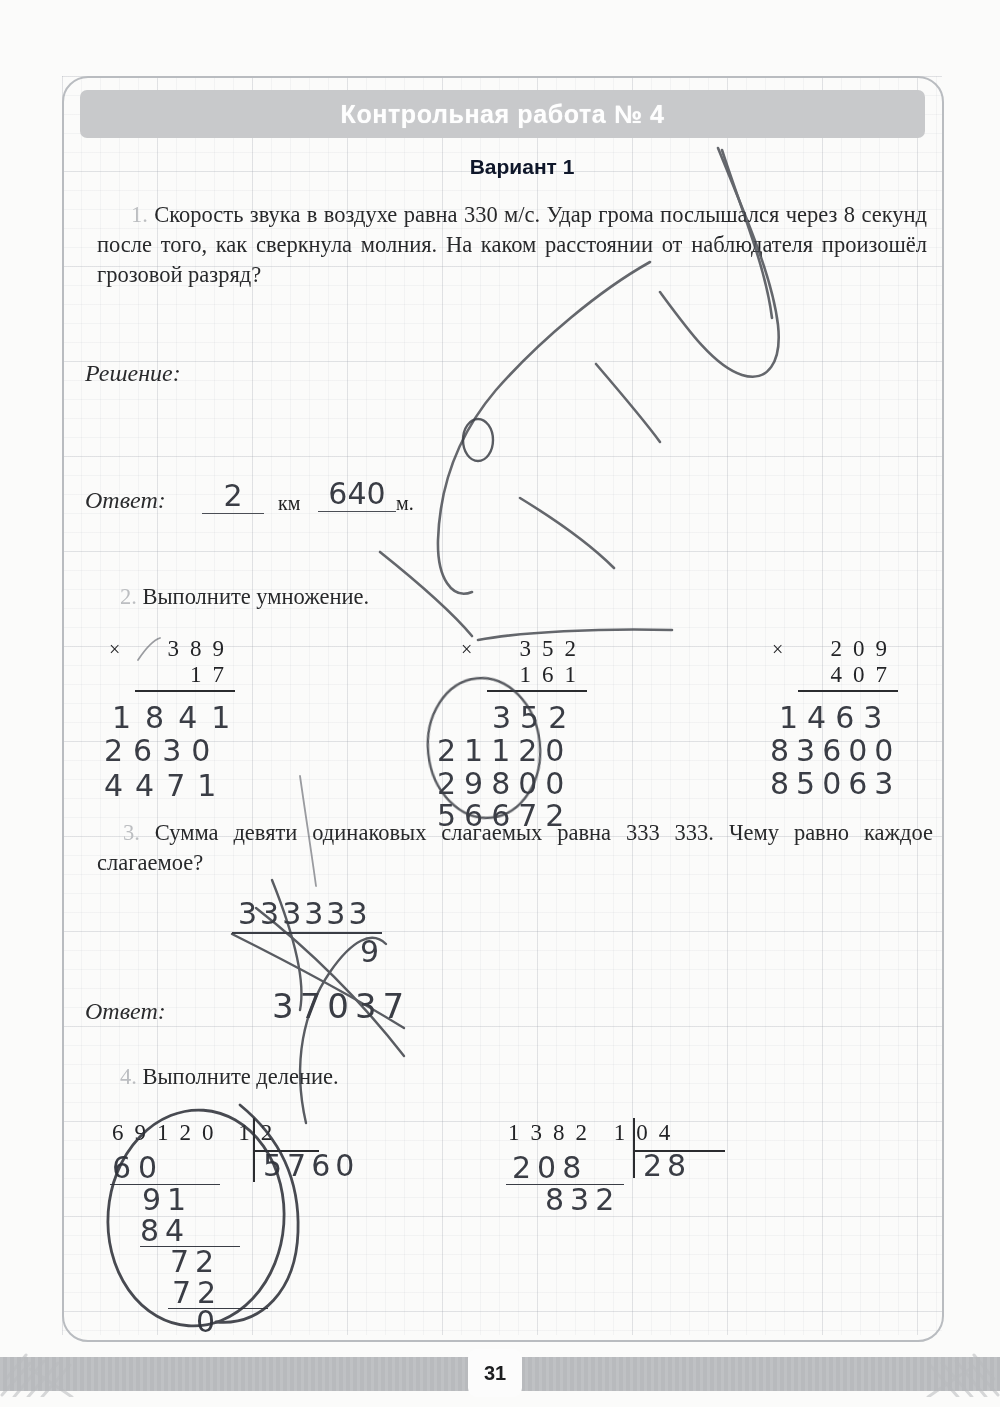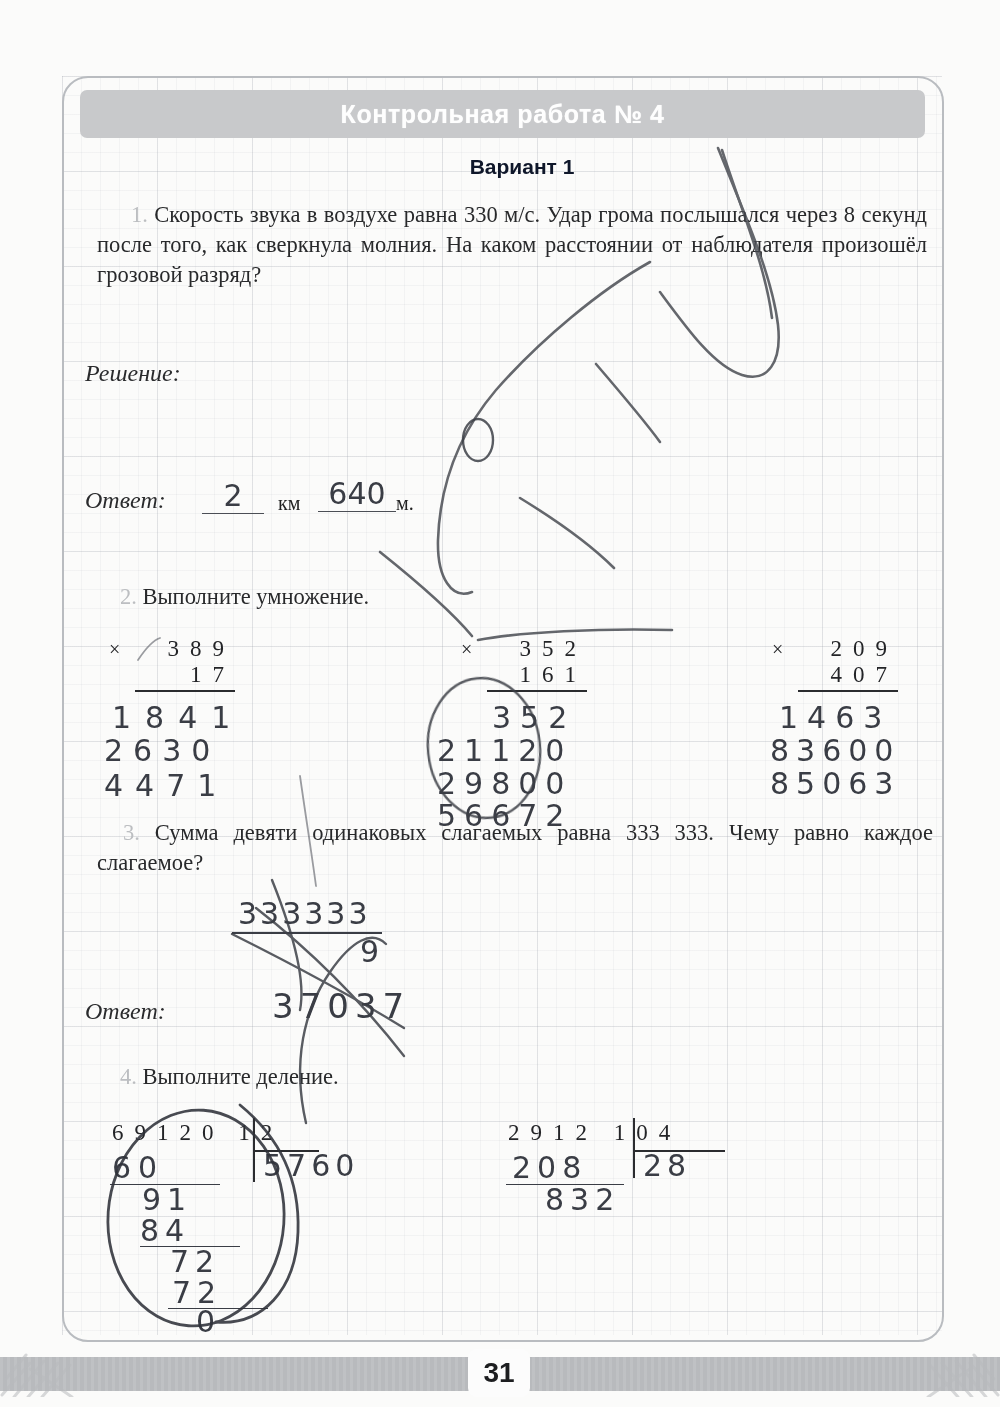--- a/index.html
+++ b/index.html
@@ -99,25 +99,25 @@
   
   .footbar{
     position:absolute;left:0;top:1357px;width:1000px;height:34px;
     background:#b8babd;
   }
   .footbar-inner{
     position:absolute;left:0;top:1357px;width:1000px;height:34px;
     background:repeating-linear-gradient(90deg, rgba(255,255,255,.10) 0 3px, transparent 3px 7px);
   }
   .pagebox{
-    position:absolute;left:468px;top:1349px;width:62px;height:48px;
+    position:absolute;left:468px;top:1349px;width:54px;height:48px;
     background:#fcfcfc;border-radius:9px;
     display:flex;align-items:center;justify-content:center;
     font-family:"Liberation Sans", sans-serif;font-weight:bold;
-    font-size:28px;color:#1d1e20;
+    font-size:20px;color:#1d1e20;
   }
   .corner{position:absolute;width:92px;height:52px;opacity:.55;}
   .corner.l{left:0;top:1345px;}
   .corner.r{right:0;top:1345px;transform:scaleX(-1);}
 </style>
 </head>
 <body>
 
 <div id="scan">
 
@@ -207,21 +207,21 @@
   <div style="position:absolute;left:110px;top:1184px;width:110px;border-top:1.6px solid #3a3d45;"></div>
   <div class="hw hw-d" style="left:142px;top:1182px;font-size:30px;letter-spacing:6px;">91</div>
   <div class="hw hw-d" style="left:140px;top:1213px;font-size:30px;letter-spacing:6px;">84</div>
   <div style="position:absolute;left:140px;top:1246px;width:100px;border-top:1.6px solid #3a3d45;"></div>
   <div class="hw hw-d" style="left:170px;top:1244px;font-size:30px;letter-spacing:6px;">72</div>
   <div class="hw hw-d" style="left:172px;top:1275px;font-size:30px;letter-spacing:6px;">72</div>
   <div style="position:absolute;left:168px;top:1308px;width:100px;border-top:1.6px solid #3a3d45;"></div>
   <div class="hw hw-d" style="left:196px;top:1304px;font-size:30px;">0</div>
 
   <div class="colblk" style="left:508px;top:1120px;">
-    <span style="letter-spacing:11px;">2912</span>
+    <span style="letter-spacing:11px;">1382</span>
     <span style="letter-spacing:11px;margin-left:10px;">104</span>
   </div>
   <div style="position:absolute;left:633px;top:1118px;height:60px;border-left:2px solid #2b2c2f;"></div>
   <div style="position:absolute;left:633px;top:1150px;width:92px;border-top:2px solid #2b2c2f;"></div>
   <div class="hw hw-d" style="left:643px;top:1148px;font-size:30px;letter-spacing:5px;">28</div>
   <div class="hw hw-d" style="left:512px;top:1150px;font-size:30px;letter-spacing:6px;">208</div>
   <div style="position:absolute;left:506px;top:1184px;width:118px;border-top:1.6px solid #3a3d45;"></div>
   <div class="hw hw-d" style="left:545px;top:1182px;font-size:30px;letter-spacing:6px;">832</div>
 
   <svg class="ink" viewBox="0 0 1000 1407">

